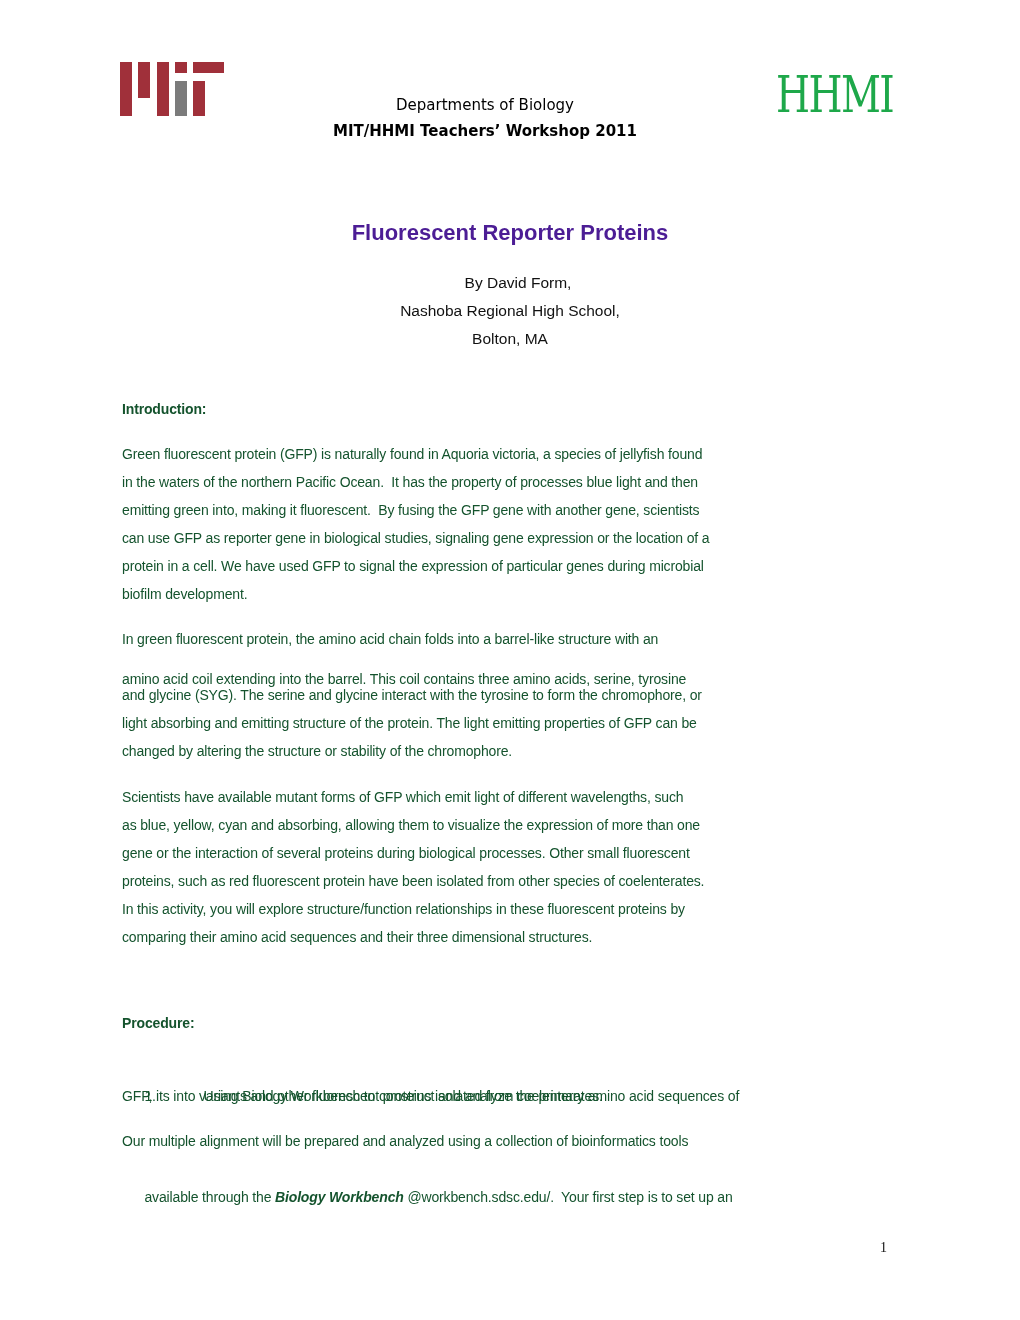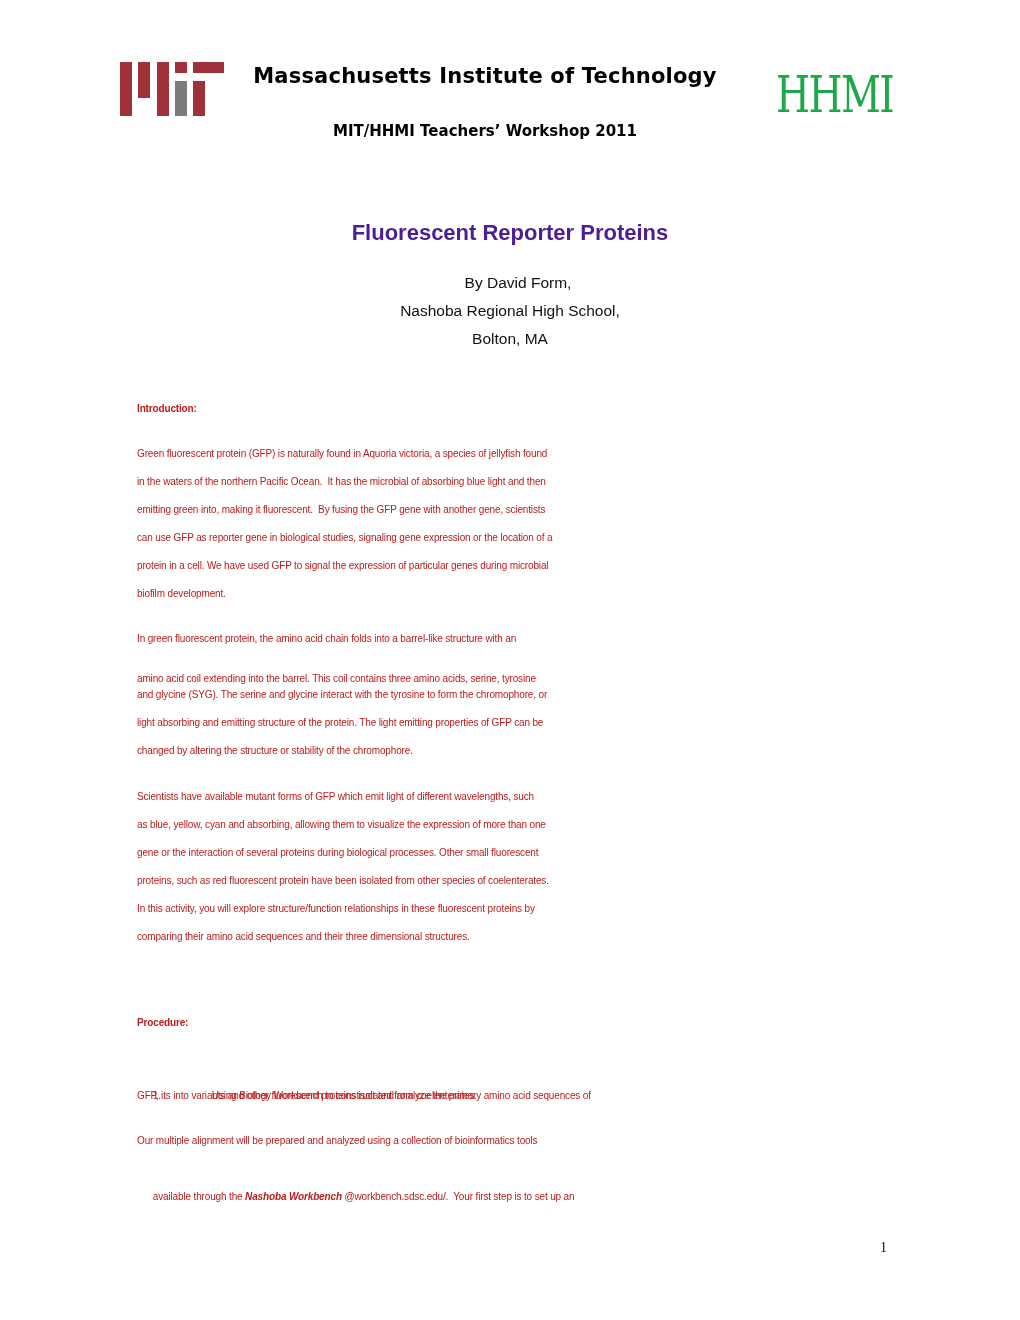--- a/index.html
+++ b/index.html
@@ -18,21 +18,21 @@
   .hdr-work { top: 122px; font-size: 15px; font-weight: bold; }
 
   
   .hhmi-logo { position: absolute; left: 776px; top: 68px; width: 104px; height: 54px; font-family: "DejaVu Serif", serif; color: #1ea84a; font-size: 50px; line-height: 54px; letter-spacing: -2px; transform: scaleX(0.78); transform-origin: left center; white-space: nowrap; }
 
   
   .title { position: absolute; left: 0; width: 1020px; top: 218px; text-align: center; font-family: "Liberation Sans", sans-serif; font-weight: bold; font-size: 22px; line-height: 30px; color: #4c1d95; }
   .byline { position: absolute; left: 0; width: 1020px; text-align: center; font-family: "Liberation Sans", sans-serif; font-size: 15.5px; line-height: 28px; color: #111; }
 
   
-  .line { position: absolute; left: 137px; font-family: "Liberation Sans", sans-serif; font-size: 10px; line-height: 28px; height: 28px; white-space: nowrap; color: #b91c1c; letter-spacing: -0.15px; }
+  .line { position: absolute; left: 122px; font-family: "Liberation Sans", sans-serif; font-size: 14px; line-height: 28px; height: 28px; white-space: nowrap; color: #14532d; letter-spacing: -0.15px; }
   .heading { font-weight: bold; }
   .tab-num { display: inline-block; width: 59px; }
   .bi { font-weight: bold; font-style: italic; }
 
   .page-number { position: absolute; left: 880px; top: 1240px; font-family: "Liberation Serif", serif; font-size: 14px; color: #111; }
 </style>
 </head>
 <body>
 
 <div class="page">
@@ -40,35 +40,35 @@
   <div class="mit-logo">
     <div class="bar" style="left:0;top:0;width:12px;height:54px;"></div>
     <div class="bar" style="left:18px;top:0;width:12px;height:36px;"></div>
     <div class="bar" style="left:37px;top:0;width:12px;height:54px;"></div>
     <div class="bar" style="left:55px;top:0;width:12px;height:11px;"></div>
     <div class="bar gray" style="left:55px;top:19px;width:12px;height:35px;"></div>
     <div class="bar" style="left:73px;top:0;width:31px;height:11px;"></div>
     <div class="bar" style="left:73px;top:19px;width:12px;height:35px;"></div>
   </div>
 
-  <div class="hdr hdr-inst">Massachusetts Institute of Technology</div>
+  <div class="hdr hdr-dept">Departments of Biology</div>
   <div class="hdr hdr-work">MIT/HHMI Teachers’ Workshop 2011</div>
 
   <div class="hhmi-logo">HHMI</div>
 
   <div class="title">Fluorescent Reporter Proteins</div>
   <div class="byline" style="top:269px;margin-left:8px;">By David Form,</div>
   <div class="byline" style="top:297px;">Nashoba Regional High School,</div>
   <div class="byline" style="top:325px;">Bolton, MA</div>
 
   <div class="line heading" style="top: 395px; white-space: pre;">Introduction:</div>
 
   <div>
     <div class="line" style="top: 440px; white-space: pre;">Green fluorescent protein (GFP) is naturally found in Aquoria victoria, a species of jellyfish found</div>
-    <div class="line" style="top: 468px; white-space: pre;">in the waters of the northern Pacific Ocean.  It has the microbial of absorbing blue light and then</div>
+    <div class="line" style="top: 468px; white-space: pre;">in the waters of the northern Pacific Ocean.  It has the property of processes blue light and then</div>
     <div class="line" style="top: 496px; white-space: pre;">emitting green into, making it fluorescent.  By fusing the GFP gene with another gene, scientists</div>
     <div class="line" style="top: 524px; white-space: pre;">can use GFP as reporter gene in biological studies, signaling gene expression or the location of a</div>
     <div class="line" style="top: 552px; white-space: pre;">protein in a cell. We have used GFP to signal the expression of particular genes during microbial</div>
     <div class="line" style="top: 580px; white-space: pre;">biofilm development.</div>
   </div>
 
   <div>
     <div class="line" style="top: 625px; white-space: pre; text-align: center;">In green fluorescent protein, the amino acid chain folds into a barrel-like structure with an</div>
     <div class="line" style="top: 653px; white-space: pre; margin-top: 12px;">amino acid coil extending into the barrel. This coil contains three amino acids, serine, tyrosine</div>
     <div class="line" style="top: 681px; white-space: pre;">and glycine (SYG). The serine and glycine interact with the tyrosine to form the chromophore, or</div>
@@ -90,18 +90,18 @@
   <div>
     <div class="line" style="top: 1054px; white-space: pre;">
       <span class="tab-num" style="white-space: pre;">1.</span><span style="white-space: pre;">Using Biology Workbench to construct and analyze the primary amino acid sequences of</span>
     </div>
     <div class="line" style="top: 1082px; white-space: pre;">GFP, its into variants and other fluorescent proteins isolated from coelenterates.</div>
   </div>
 
   <div>
     <div class="line" style="top: 1127px; white-space: pre;">Our multiple alignment will be prepared and analyzed using a collection of bioinformatics tools</div>
     <div class="line" style="top: 1155px; white-space: pre;">
-      <span style="white-space: pre;">available through the </span><span class="bi" style="white-space: pre;">Nashoba Workbench</span><span style="white-space: pre;"> @workbench.sdsc.edu/.  Your first step is to set up an</span>
+      <span style="white-space: pre;">available through the </span><span class="bi" style="white-space: pre;">Biology Workbench</span><span style="white-space: pre;"> @workbench.sdsc.edu/.  Your first step is to set up an</span>
     </div>
   </div>
 
   <div class="page-number">1</div>
 </div>
 
 </body></html>

